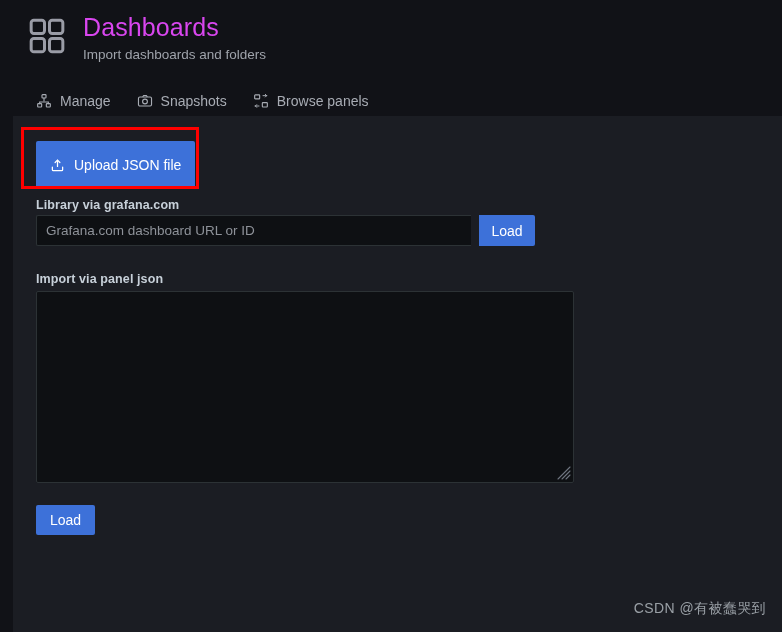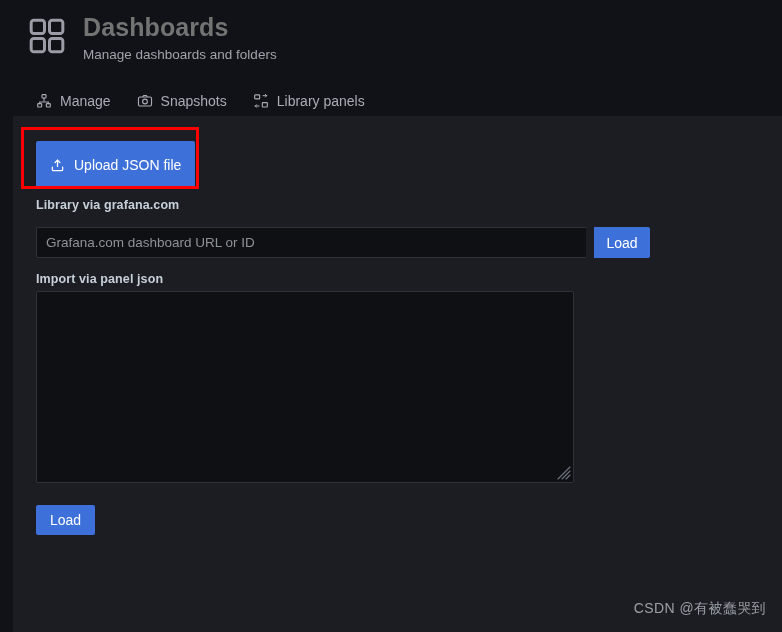--- a/index.html
+++ b/index.html
@@ -44,22 +44,22 @@
     height: 40px;
     margin-top: 4px;
     display: block;
   }
   .title-block {
     margin-left: 16px;
   }
   .page-title {
     font-size: 25px;
     line-height: 30px;
-    font-weight: 700;
-    color: #737373;
+    font-weight: 400;
+    color: #d946ef;
     letter-spacing: .1px;
   }
   .page-subtitle {
     margin-top: 4px;
     font-size: 13.5px;
     line-height: 18px;
     color: #9fa3ab;
   }
 
   
@@ -150,22 +150,22 @@
     font-weight: 600;
     color: #c7d0d9;
     letter-spacing: .1px;
   }
   .label-grafana { top: 198px; }
   .label-json { top: 272px; }
 
   .input-row {
     position: absolute;
     left: 36px;
-    top: 227px;
-    width: 614px;
+    top: 215px;
+    width: 499px;
     height: 31px;
     display: flex;
     z-index: 10;
     gap: 8px;
   }
   .text-input {
     flex: 1;
     background: #0e1013;
     border: 1px solid #2c3235;
     border-right: none;
@@ -241,21 +241,21 @@
       <span>
         <svg class="grid-icon" viewBox="0 0 24 24" fill="none" aria-hidden="true">
           <rect x="2.5" y="2.5" width="8" height="8" rx="1.6" stroke="#9a9ca6" stroke-width="1.8"></rect>
           <rect x="13.5" y="2.5" width="8" height="8" rx="1.6" stroke="#9a9ca6" stroke-width="1.8"></rect>
           <rect x="2.5" y="13.5" width="8" height="8" rx="1.6" stroke="#9a9ca6" stroke-width="1.8"></rect>
           <rect x="13.5" y="13.5" width="8" height="8" rx="1.6" stroke="#9a9ca6" stroke-width="1.8"></rect>
         </svg>
       </span>
       <div class="title-block">
         <div class="page-title">Dashboards</div>
-        <div class="page-subtitle">Manage dashboards and folders</div>
+        <div class="page-subtitle">Import dashboards and folders</div>
       </div>
     </div>
 
     <nav class="tabs">
 
       <div class="tab">
         <span>
           <svg class="tab-ico" viewBox="0 0 24 24" fill="none" aria-hidden="true">
             <rect x="9" y="2.5" width="6" height="5" rx="1" stroke="#a8acb4" stroke-width="1.7"></rect>
             <rect x="2.5" y="16" width="6" height="5" rx="1" stroke="#a8acb4" stroke-width="1.7"></rect>
@@ -280,21 +280,21 @@
 
       <div class="tab">
         <span>
           <svg class="tab-ico" viewBox="0 0 24 24" fill="none" aria-hidden="true">
             <rect x="2.5" y="2.8" width="7.5" height="6" rx="1" stroke="#a8acb4" stroke-width="1.7"></rect>
             <rect x="14" y="14.5" width="7.5" height="6.5" rx="1" stroke="#a8acb4" stroke-width="1.7"></rect>
             <path d="M15 4h5.5M20.5 4l-2 -2M20.5 4l-2 2" stroke="#a8acb4" stroke-width="1.5" stroke-linecap="round" stroke-linejoin="round"></path>
             <path d="M9 19.5H3.5M3.5 19.5l2-2M3.5 19.5l2 2" stroke="#a8acb4" stroke-width="1.5" stroke-linecap="round" stroke-linejoin="round"></path>
           </svg>
         </span>
-        <span class="tab-label">Library panels</span>
+        <span class="tab-label">Browse panels</span>
       </div>
 
     </nav>
   </div>
 
   <div class="content-panel"></div>
 
   <button class="btn-primary upload-btn">
     <span>
       <svg class="upload-ico" viewBox="0 0 24 24" fill="none" aria-hidden="true">

